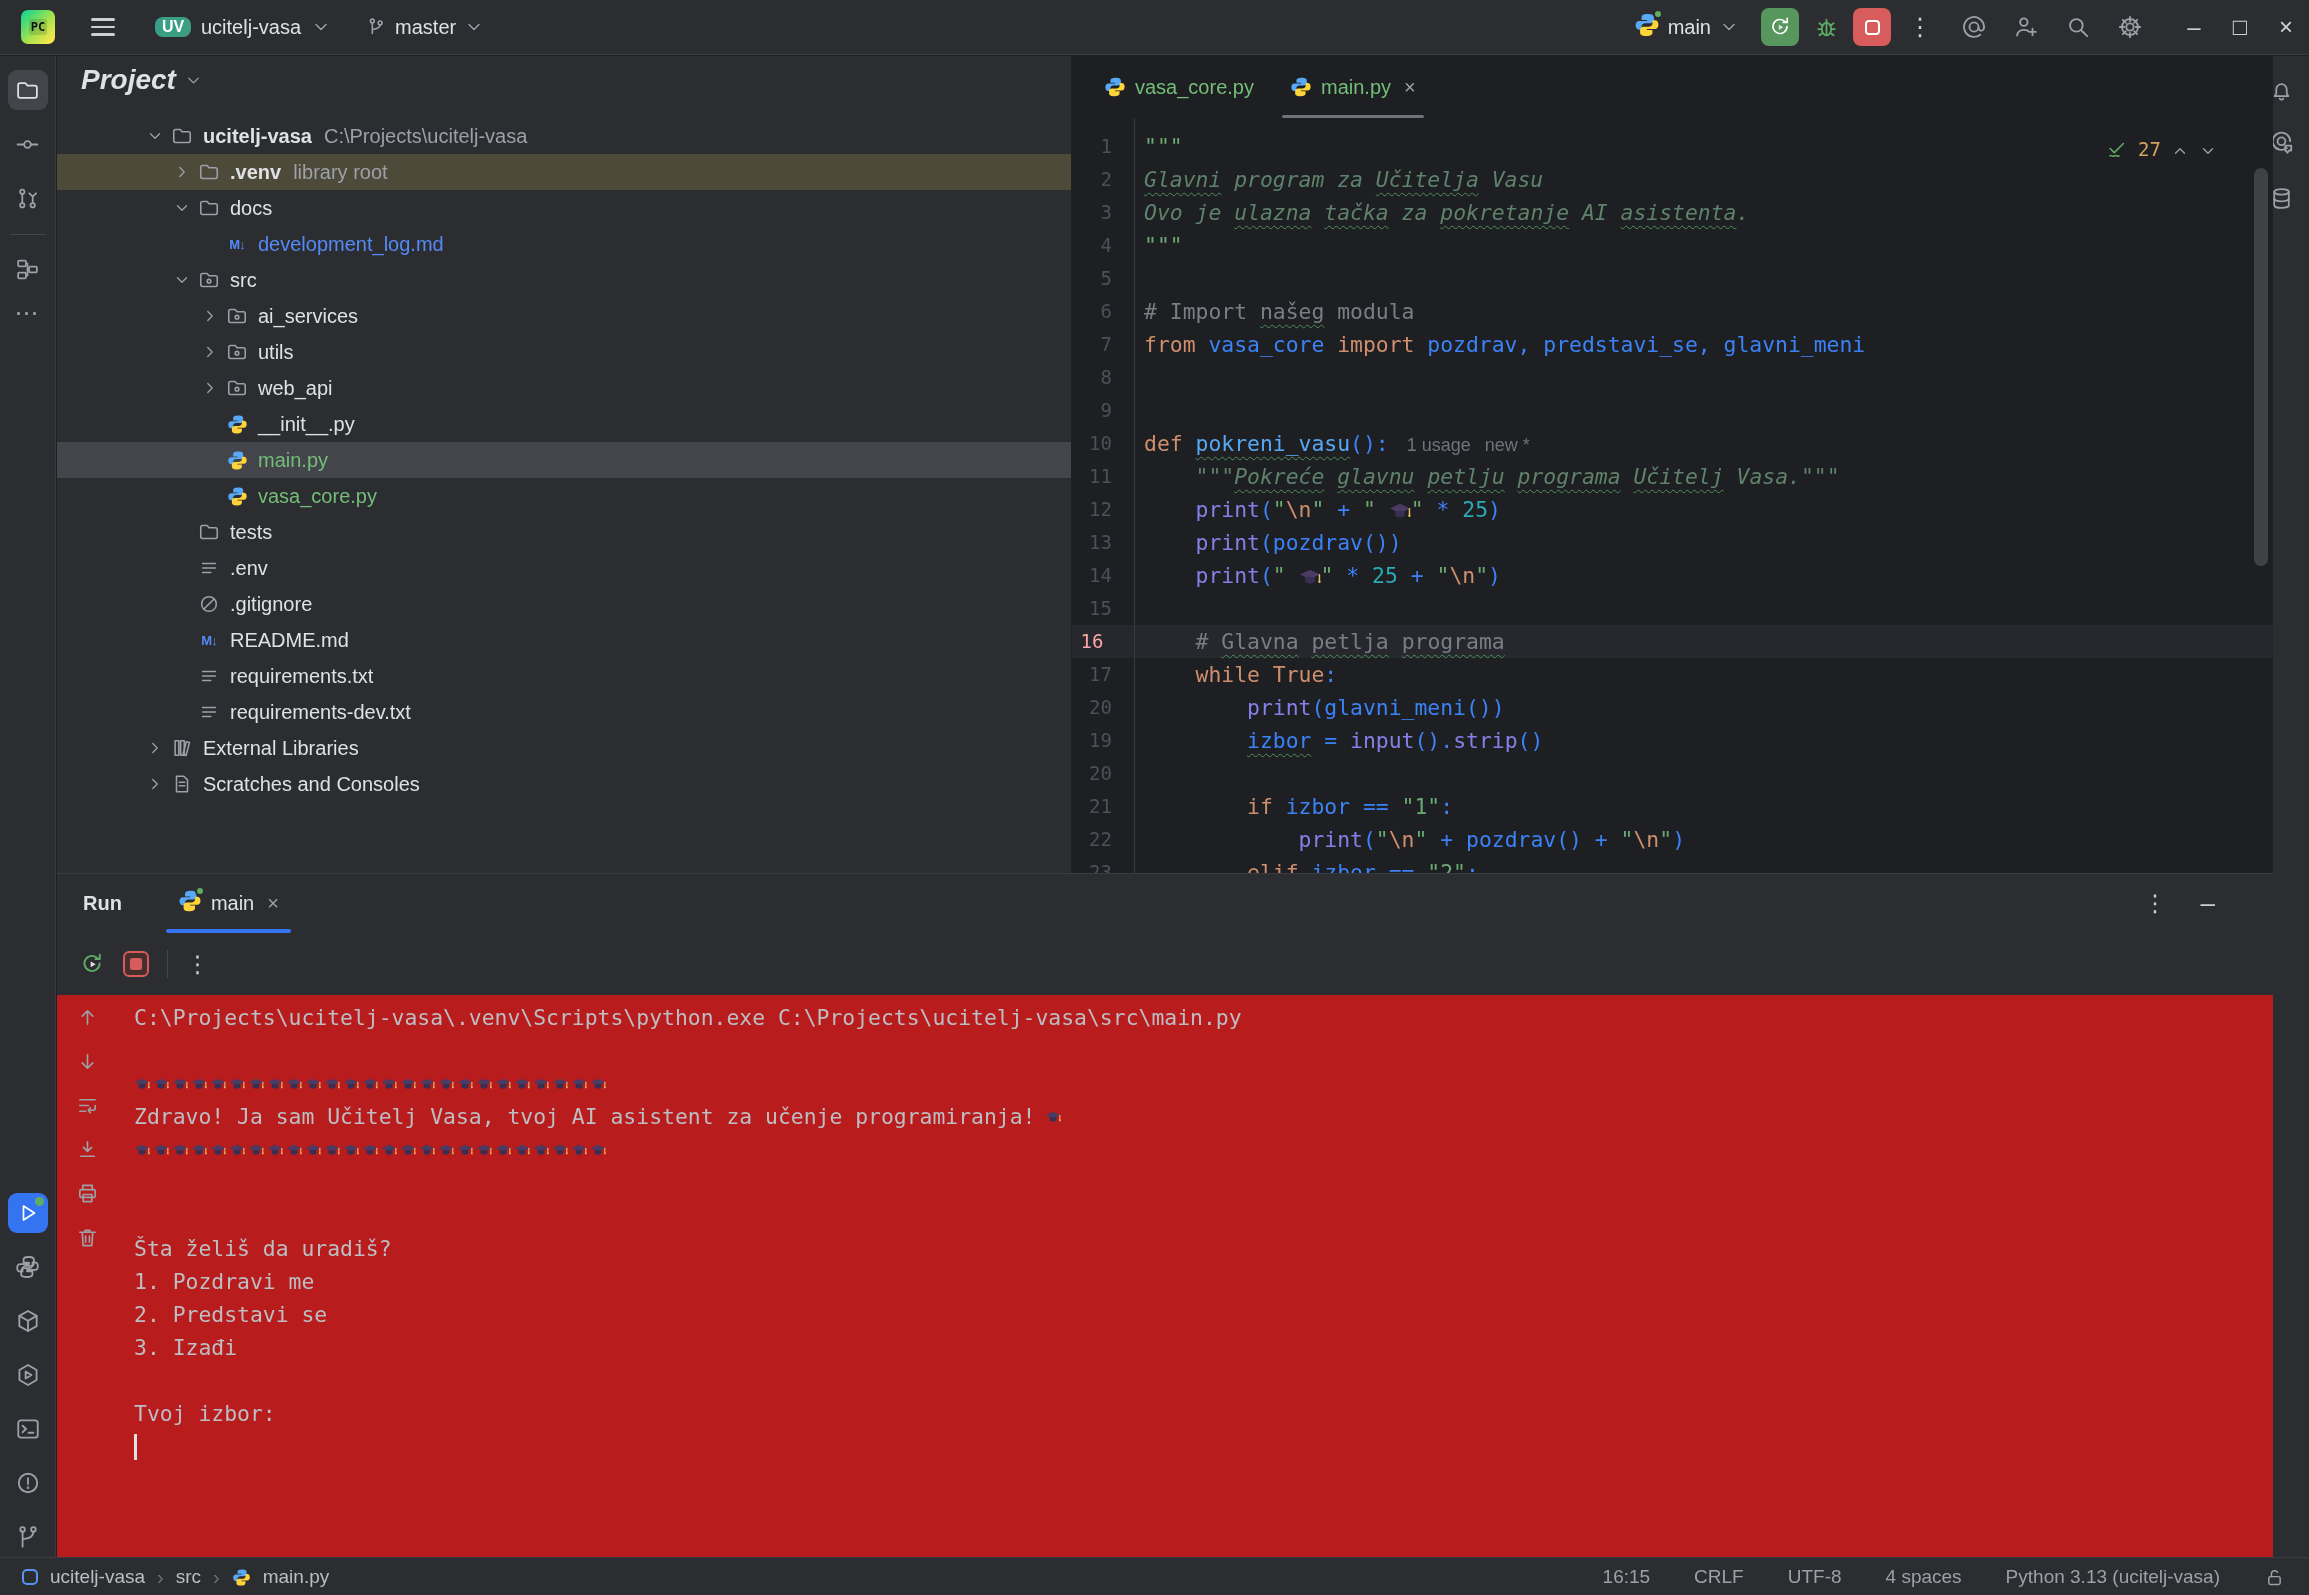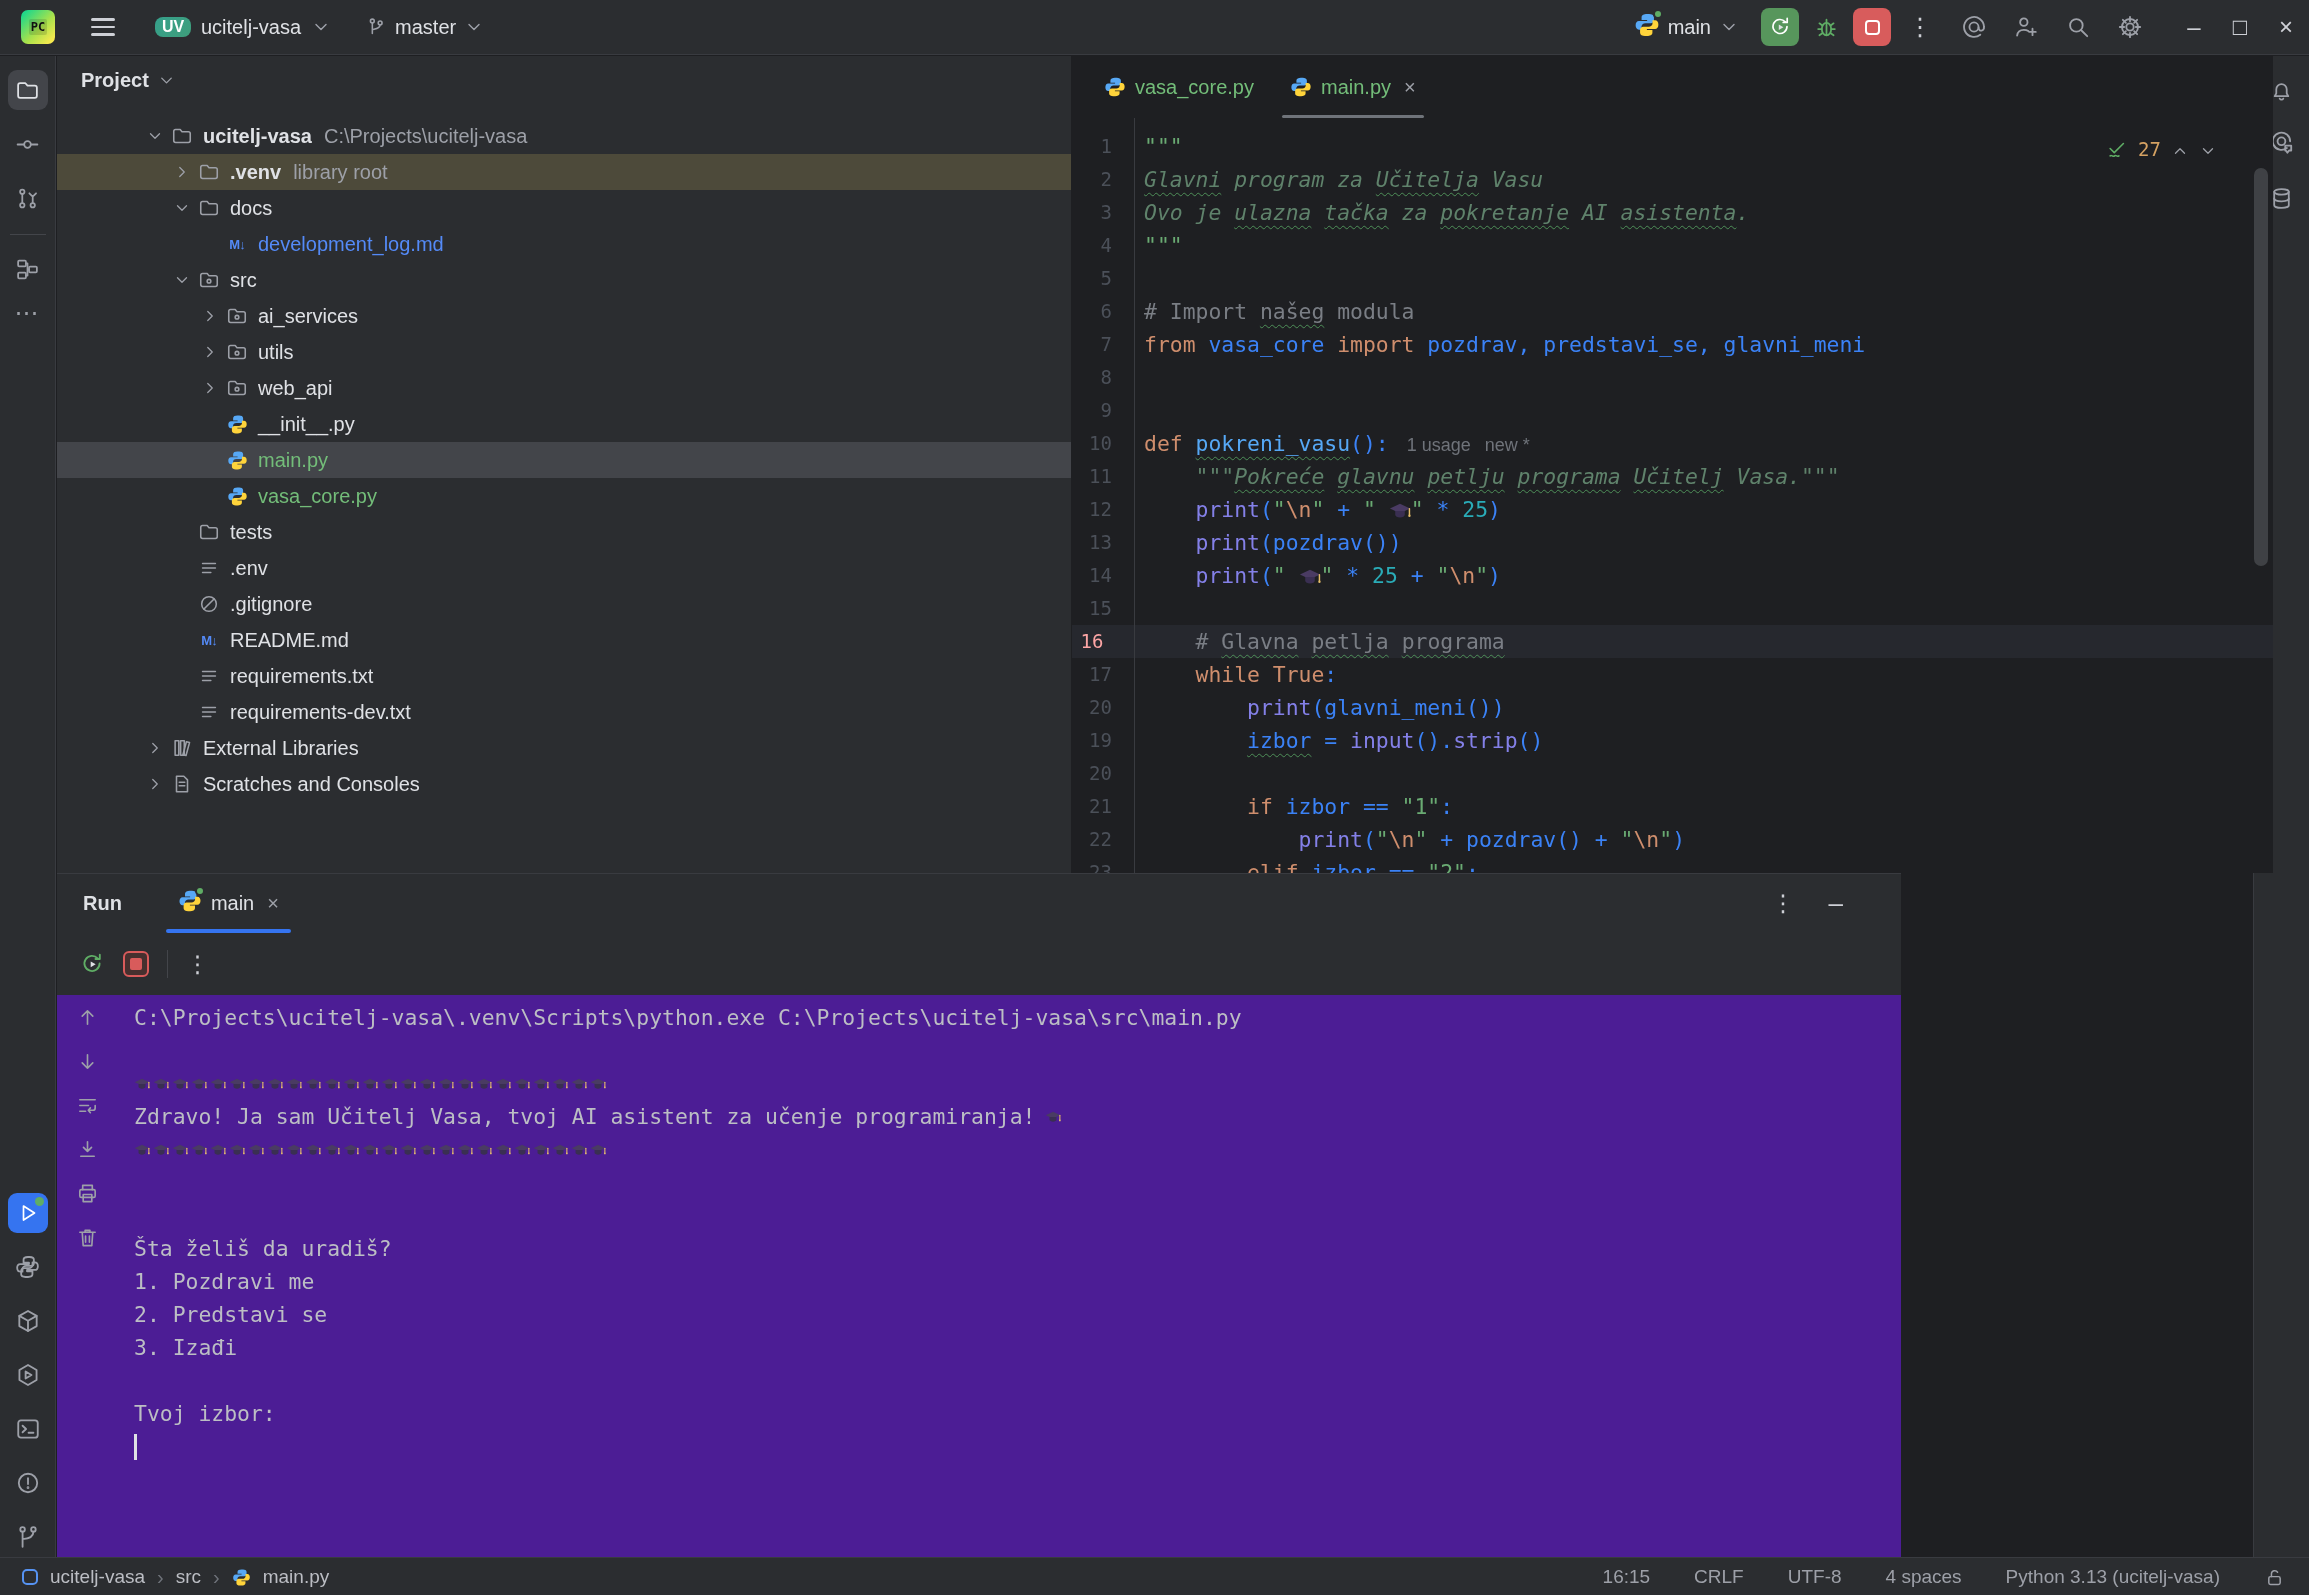--- a/index.html
+++ b/index.html
@@ -49,22 +49,22 @@
           margin-top:14px;cursor:pointer;position:relative;}
   .st-btn.active-gray{background:#43454a;}
   .st-btn.active-gray svg{stroke:#dfe1e5;}
   .st-btn.active-blue{background:#3574f0;}
   .st-divider{width:36px;height:1px;background:#43454a;margin-top:16px;}
   .st-more{color:#9da0a8;font-size:24px;letter-spacing:2px;margin-top:10px;cursor:pointer;}
   .st-gap{flex:1 1 auto;}
   .rundot{position:absolute;right:4px;top:4px;width:9px;height:9px;border-radius:50%;background:#5fad65;}
   
   .project-panel{position:absolute;left:57px;top:56px;width:1014px;height:817px;background:#2b2d30;overflow:hidden;}
-  .pp-header{display:flex;align-items:center;gap:8px;height:48px;padding-left:24px;font-size:20px;
-             font-weight:bold;color:#dfe1e5;}
+  .pp-header{display:flex;align-items:center;gap:8px;height:48px;padding-left:24px;font-size:28px;
+             font-weight:bold;color:#dfe1e5;font-style:italic;}
   .tree{margin-top:14px;}
   .trow{height:36px;display:flex;align-items:center;font-size:20px;color:#dfe1e5;cursor:pointer;white-space:nowrap;}
   .trow .chev{width:24px;height:24px;flex:0 0 24px;display:flex;align-items:center;justify-content:center;}
   .trow .ticon{width:24px;height:24px;flex:0 0 24px;margin-left:3px;display:flex;align-items:center;justify-content:center;}
   .trow .tlabel{margin-left:9px;}
   .trow .tsub{margin-left:12px;color:#9da0a8;}
   .trow.sel-gray{background:#43454a;}
   .trow.sel-brown{background:#4d4a3a;}
   .trow .bold{font-weight:bold;}
   .trow .green{color:#73bd79;}
@@ -99,21 +99,21 @@
   .tk.inlay2{color:#6f737a;font-size:18px;margin-left:14px;font-family:"Liberation Sans",sans-serif;}
   .sq{text-decoration-line:underline;text-decoration-style:wavy;text-decoration-color:#4e8f58;
       text-decoration-thickness:1px;text-underline-offset:5px;}
   .tok-cap{width:22px;height:22px;vertical-align:-4px;}
   .inspect{position:absolute;right:56px;top:20px;display:flex;align-items:center;gap:10px;
            font-size:19px;color:#d5a263;cursor:pointer;text-align:center;}
   .inspect .chev-s svg{stroke:#9da0a8;}
   .escroll{position:absolute;right:5px;top:50px;width:14px;height:398px;background:#4b4d52;
            opacity:.75;border-radius:7px;cursor:pointer;}
   
-  .run-panel{position:absolute;left:57px;top:873px;width:1844px;height:685px;background:#4c1d95;}
+  .run-panel{position:absolute;left:57px;top:873px;width:2216px;height:685px;background:#b91c1c;}
   .rp-header{height:60px;background:#2b2d30;border-top:1px solid #393b40;display:flex;align-items:center;position:relative;}
   .rp-title{font-size:20px;font-weight:bold;margin-left:26px;}
   .rp-tab{display:flex;align-items:center;gap:9px;margin-left:44px;height:100%;padding:0 12px;
           position:relative;font-size:20px;color:#dfe1e5;cursor:pointer;}
   .rp-tab .underline{position:absolute;left:0;right:0;bottom:0;height:4px;background:#3574f0;border-radius:2px;}
   .rp-tab .close{color:#9da0a8;font-size:20px;margin-left:4px;}
   .rp-hdr-right{position:absolute;right:58px;top:0;height:100%;display:flex;align-items:center;gap:34px;}
   .rp-hdr-right .dash{color:#ced0d6;font-size:26px;cursor:pointer;}
   .rp-toolbar{height:62px;background:#2b2d30;display:flex;align-items:center;gap:18px;padding-left:22px;}
   .rt-stop{width:26px;height:26px;border:2px solid #d85b5b;background:#46302f;border-radius:6px;

